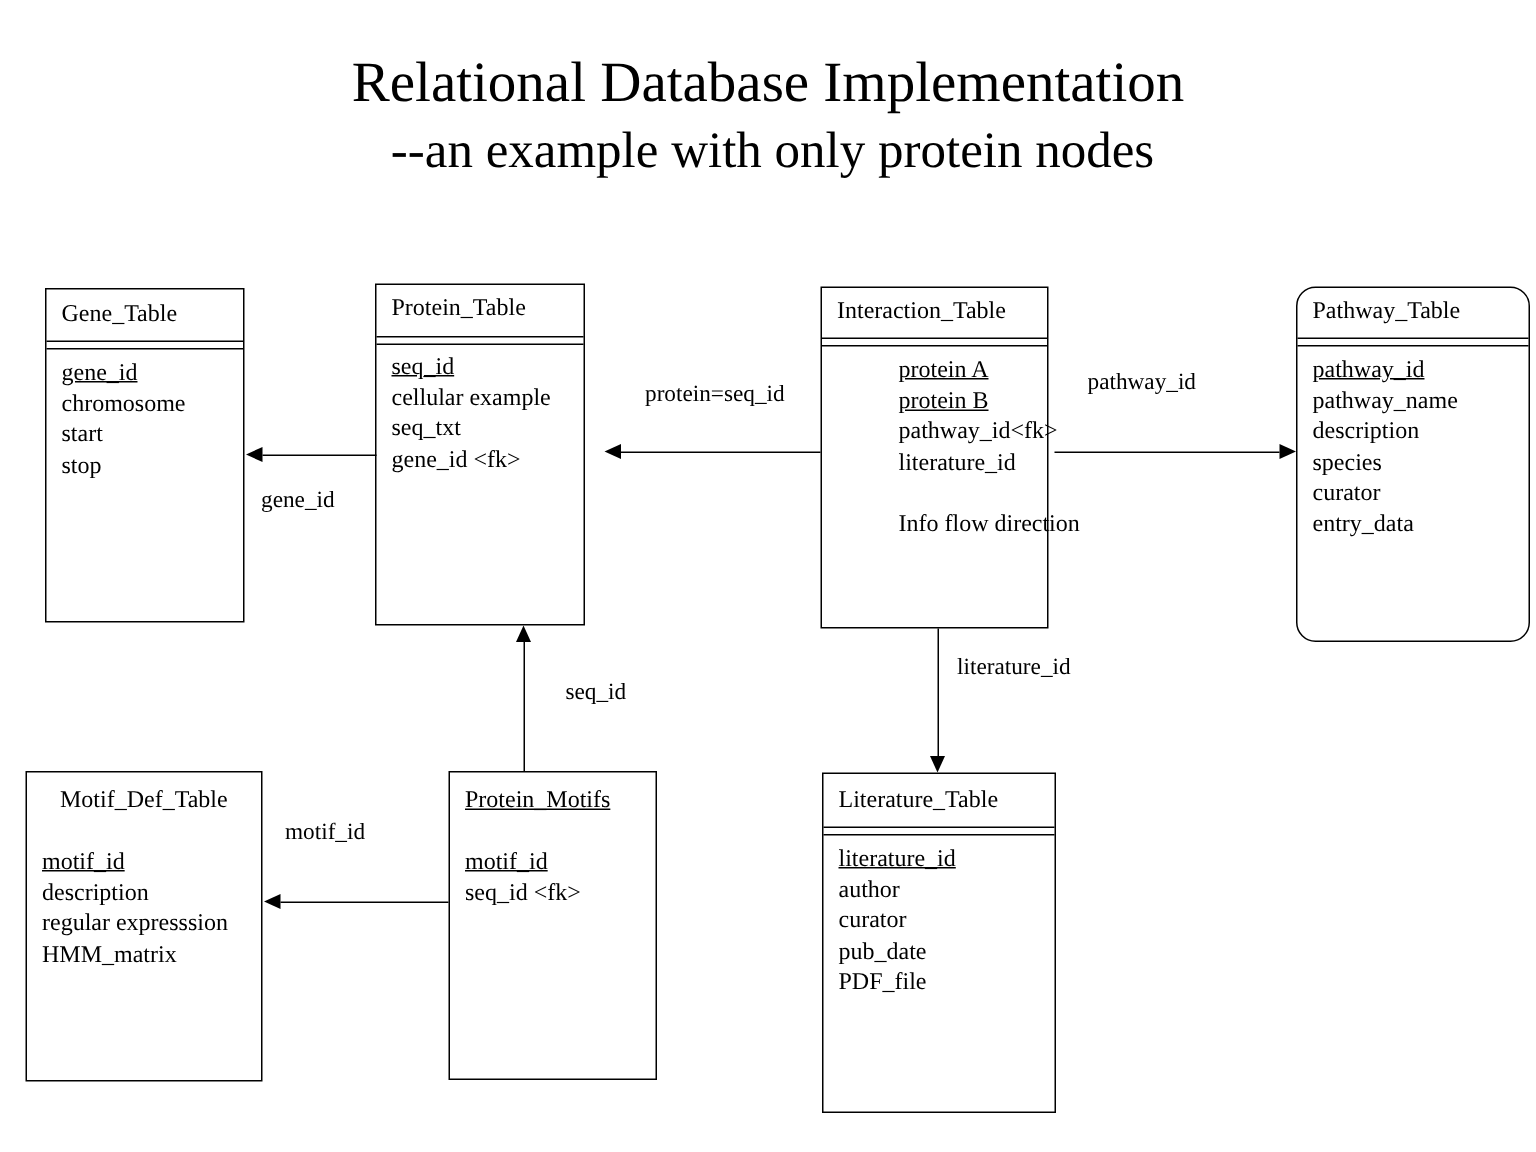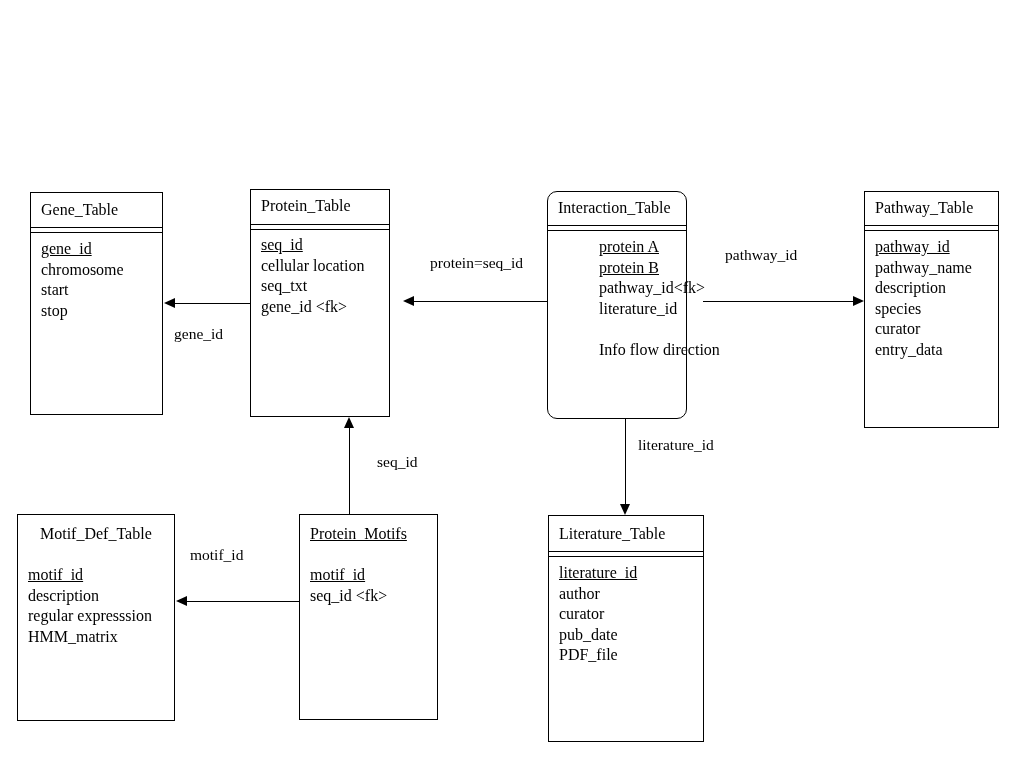--- a/index.html
+++ b/index.html
@@ -117,60 +117,64 @@
     font-size: 15.5px;
     line-height: 18px;
     white-space: nowrap;
   }
 </style>
 </head>
 <body>
 
 <div id="canvas">
 
+  <div class="title-block">
+    <div class="title-line1">Relational Database Implementation</div>
+    <div class="title-line2">--an example with only protein nodes</div>
+  </div>
 
   <div class="table-box" style="left:30px; top:192px; width:133px; height:223px;">
     <div class="tbl-name" style="top:7px;">Gene_Table</div>
     <div class="hdr-rule" style="top:34px;"></div>
     <div class="hdr-rule" style="top:39px;"></div>
     <div class="field-list" style="top:46px;">
       <div class="field pk">gene_id</div>
       <div class="field">chromosome</div>
       <div class="field">start</div>
       <div class="field">stop</div>
     </div>
   </div>
 
   <div class="table-box" style="left:250px; top:189px; width:140px; height:228px;">
     <div class="tbl-name" style="top:6px;">Protein_Table</div>
     <div class="hdr-rule" style="top:34px;"></div>
     <div class="hdr-rule" style="top:39px;"></div>
     <div class="field-list" style="top:45px;">
       <div class="field pk">seq_id</div>
-      <div class="field">cellular location</div>
+      <div class="field">cellular example</div>
       <div class="field">seq_txt</div>
       <div class="field">gene_id &lt;fk&gt;</div>
     </div>
   </div>
 
-  <div class="table-box" style="left:547px; top:191px; width:140px; height:228px;border-radius:10px;">
+  <div class="table-box" style="left:547px; top:191px; width:152px; height:228px;">
     <div class="tbl-name" style="top:6px;">Interaction_Table</div>
     <div class="hdr-rule" style="top:33px;"></div>
     <div class="hdr-rule" style="top:38px;"></div>
     <div class="field-list" style="top:45px;margin-left:41px;">
       <div class="field pk">protein A</div>
       <div class="field pk">protein B</div>
       <div class="field">pathway_id&lt;fk&gt;</div>
       <div class="field">literature_id</div>
       <div class="field spacer">&nbsp;</div>
       <div class="field">Info flow direction</div>
     </div>
   </div>
 
-  <div class="table-box" style="left:864px; top:191px; width:135px; height:237px;">
+  <div class="table-box" style="left:864px; top:191px; width:156px; height:237px;border-radius:13px;">
     <div class="tbl-name" style="top:6px;">Pathway_Table</div>
     <div class="hdr-rule" style="top:33px;"></div>
     <div class="hdr-rule" style="top:38px;"></div>
     <div class="field-list" style="top:45px;">
       <div class="field pk">pathway_id</div>
       <div class="field">pathway_name</div>
       <div class="field">description</div>
       <div class="field">species</div>
       <div class="field">curator</div>
       <div class="field">entry_data</div>

